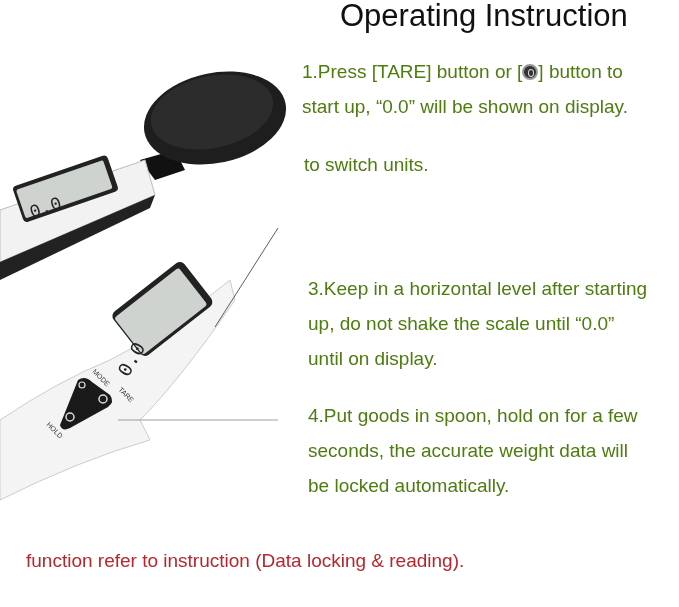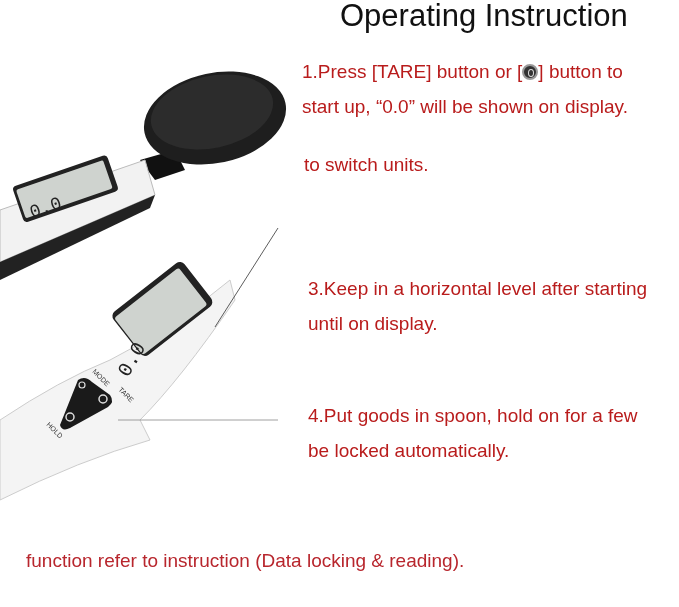--- a/index.html
+++ b/index.html
@@ -1,19 +1,19 @@
 <!DOCTYPE html>
 <html><head>
 <meta charset="utf-8">
 <style>
   * { box-sizing: border-box; margin: 0; padding: 0; }
   html, body { width: 679px; height: 607px; background: #ffffff; overflow: hidden; }
   body { position: relative; font-family: "Liberation Sans", sans-serif; color: #111; }
   .title { position: absolute; left: 340px; top: -2px; width: 300px; font-size: 31px; font-weight: normal; color: #111; white-space: nowrap; }
-  .step { position: absolute; font-size: 19px; line-height: 35px; color: #b91c1c; white-space: nowrap; }
+  .step { position: absolute; font-size: 19px; line-height: 35px; color: #4d7c0f; white-space: nowrap; }
   .btn-glyph { display: inline-block; width: 16px; height: 16px; border-radius: 50%; background: #333; border: 2px solid #999; vertical-align: -2px; position: relative; }
   .btn-glyph::after { content: ""; position: absolute; left: 4px; top: 3px; width: 4px; height: 6px; border-radius: 50%; border: 1.5px solid #ddd; }
   .note { position: absolute; left: 26px; top: 544px; font-size: 19px; line-height: 33px; color: #b8262d; white-space: nowrap; }
   .illus { position: absolute; left: 0; top: 0; width: 300px; height: 530px; }
 </style>
 </head>
 <body>
 
 <svg class="illus" viewBox="0 0 300 530" width="300" height="530">
 
@@ -52,23 +52,25 @@
   <div><span>1.Press [TARE] button or [</span><span class="btn-glyph"></span><span>] button to</span></div>
   <div>start up, “0.0” will be shown on display.</div>
 </div>
 
 <div class="step" style="left:304px; top:147px;">
   <div>to switch units.</div>
 </div>
 
 <div class="step" style="left:308px; top:271px;">
   <div>3.Keep in a horizontal level after starting</div>
+  <div>up, do not shake the scale until “0.0”</div>
   <div>until on display.</div>
 </div>
 
 <div class="step" style="left:308px; top:398px;">
   <div>4.Put goods in spoon, hold on for a few</div>
+  <div>seconds, the accurate weight data will</div>
   <div>be locked automatically.</div>
 </div>
 
 <div class="note">
   <div>function refer to instruction (Data locking &amp; reading).</div>
 </div>
 
 </body></html>

